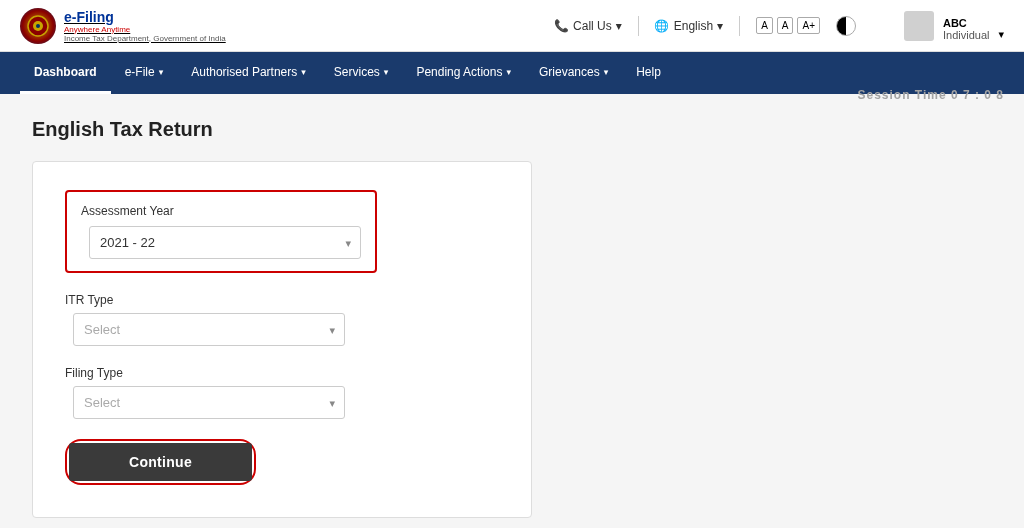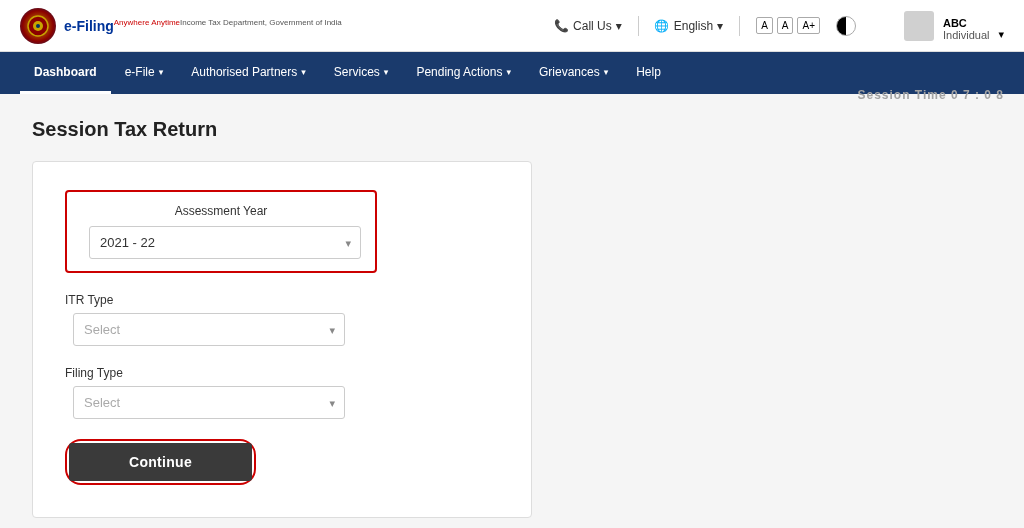--- a/index.html
+++ b/index.html
@@ -15,21 +15,21 @@
       border-bottom: 1px solid #ddd;
       height: 52px;
     }
     .logo-area { display: flex; align-items: center; gap: 8px; }
     .logo-circle {
       width: 36px; height: 36px; border-radius: 50%;
       background: radial-gradient(circle, #c8a400 0%, #8b0000 60%, #003366 100%);
       display: flex; align-items: center; justify-content: center;
       font-size: 10px; color: #fff; font-weight: bold;
     }
-    .logo-text { display: flex; flex-direction: row; }
+    .logo-text { display: flex; flex-direction: column; text-decoration: underline; }
     .logo-title { color: #003399; font-weight: bold; font-size: 14px; }
     .logo-subtitle { color: #cc0000; font-size: 8px; }
     .logo-dept { color: #555; font-size: 8px; }
 
     .top-actions { display: flex; align-items: center; gap: 16px; }
     .top-btn {
       display: flex; align-items: center; gap: 4px;
       font-size: 12px; color: #333; cursor: pointer; border: none; background: none;
     }
     .divider-v { width: 1px; height: 20px; background: #ccc; }
@@ -105,21 +105,21 @@
     }
 
     
     .assessment-year-group {
       border: 2px solid #cc0000;
       border-radius: 4px;
       padding: 12px 14px;
       display: inline-block;
       margin-bottom: 20px;
     }
-    .assessment-year-group .form-label { margin-bottom: 8px; text-align: center; }
+    .assessment-year-group .form-label { margin-bottom: 8px; }
     .assessment-year-group .select-wrapper select {
       border: 1px solid #ccc;
     }
 
     .itr-type-group, .filing-type-group { margin-bottom: 20px; }
 
     
     .continue-btn-wrapper {
       display: inline-block;
       border: 2px solid #cc0000;
@@ -213,21 +213,21 @@
       <span>Help</span>
     </div>
   </div>
   <div class="session-time">
     <span>Session Time </span>
     <span>0 7 : 0 8</span>
   </div>
 </nav>
 
 <div class="main-content">
-  <h1 class="page-title">Session Tax Return</h1>
+  <h1 class="page-title">English Tax Return</h1>
 
   <div class="form-card">
 
     
     <div class="assessment-year-group">
       <label class="form-label">Assessment Year</label>
       <div class="select-wrapper">
         <select>
           <option value="2021-22">2021 - 22</option>
           <option value="2022-23">2022 - 23</option>

